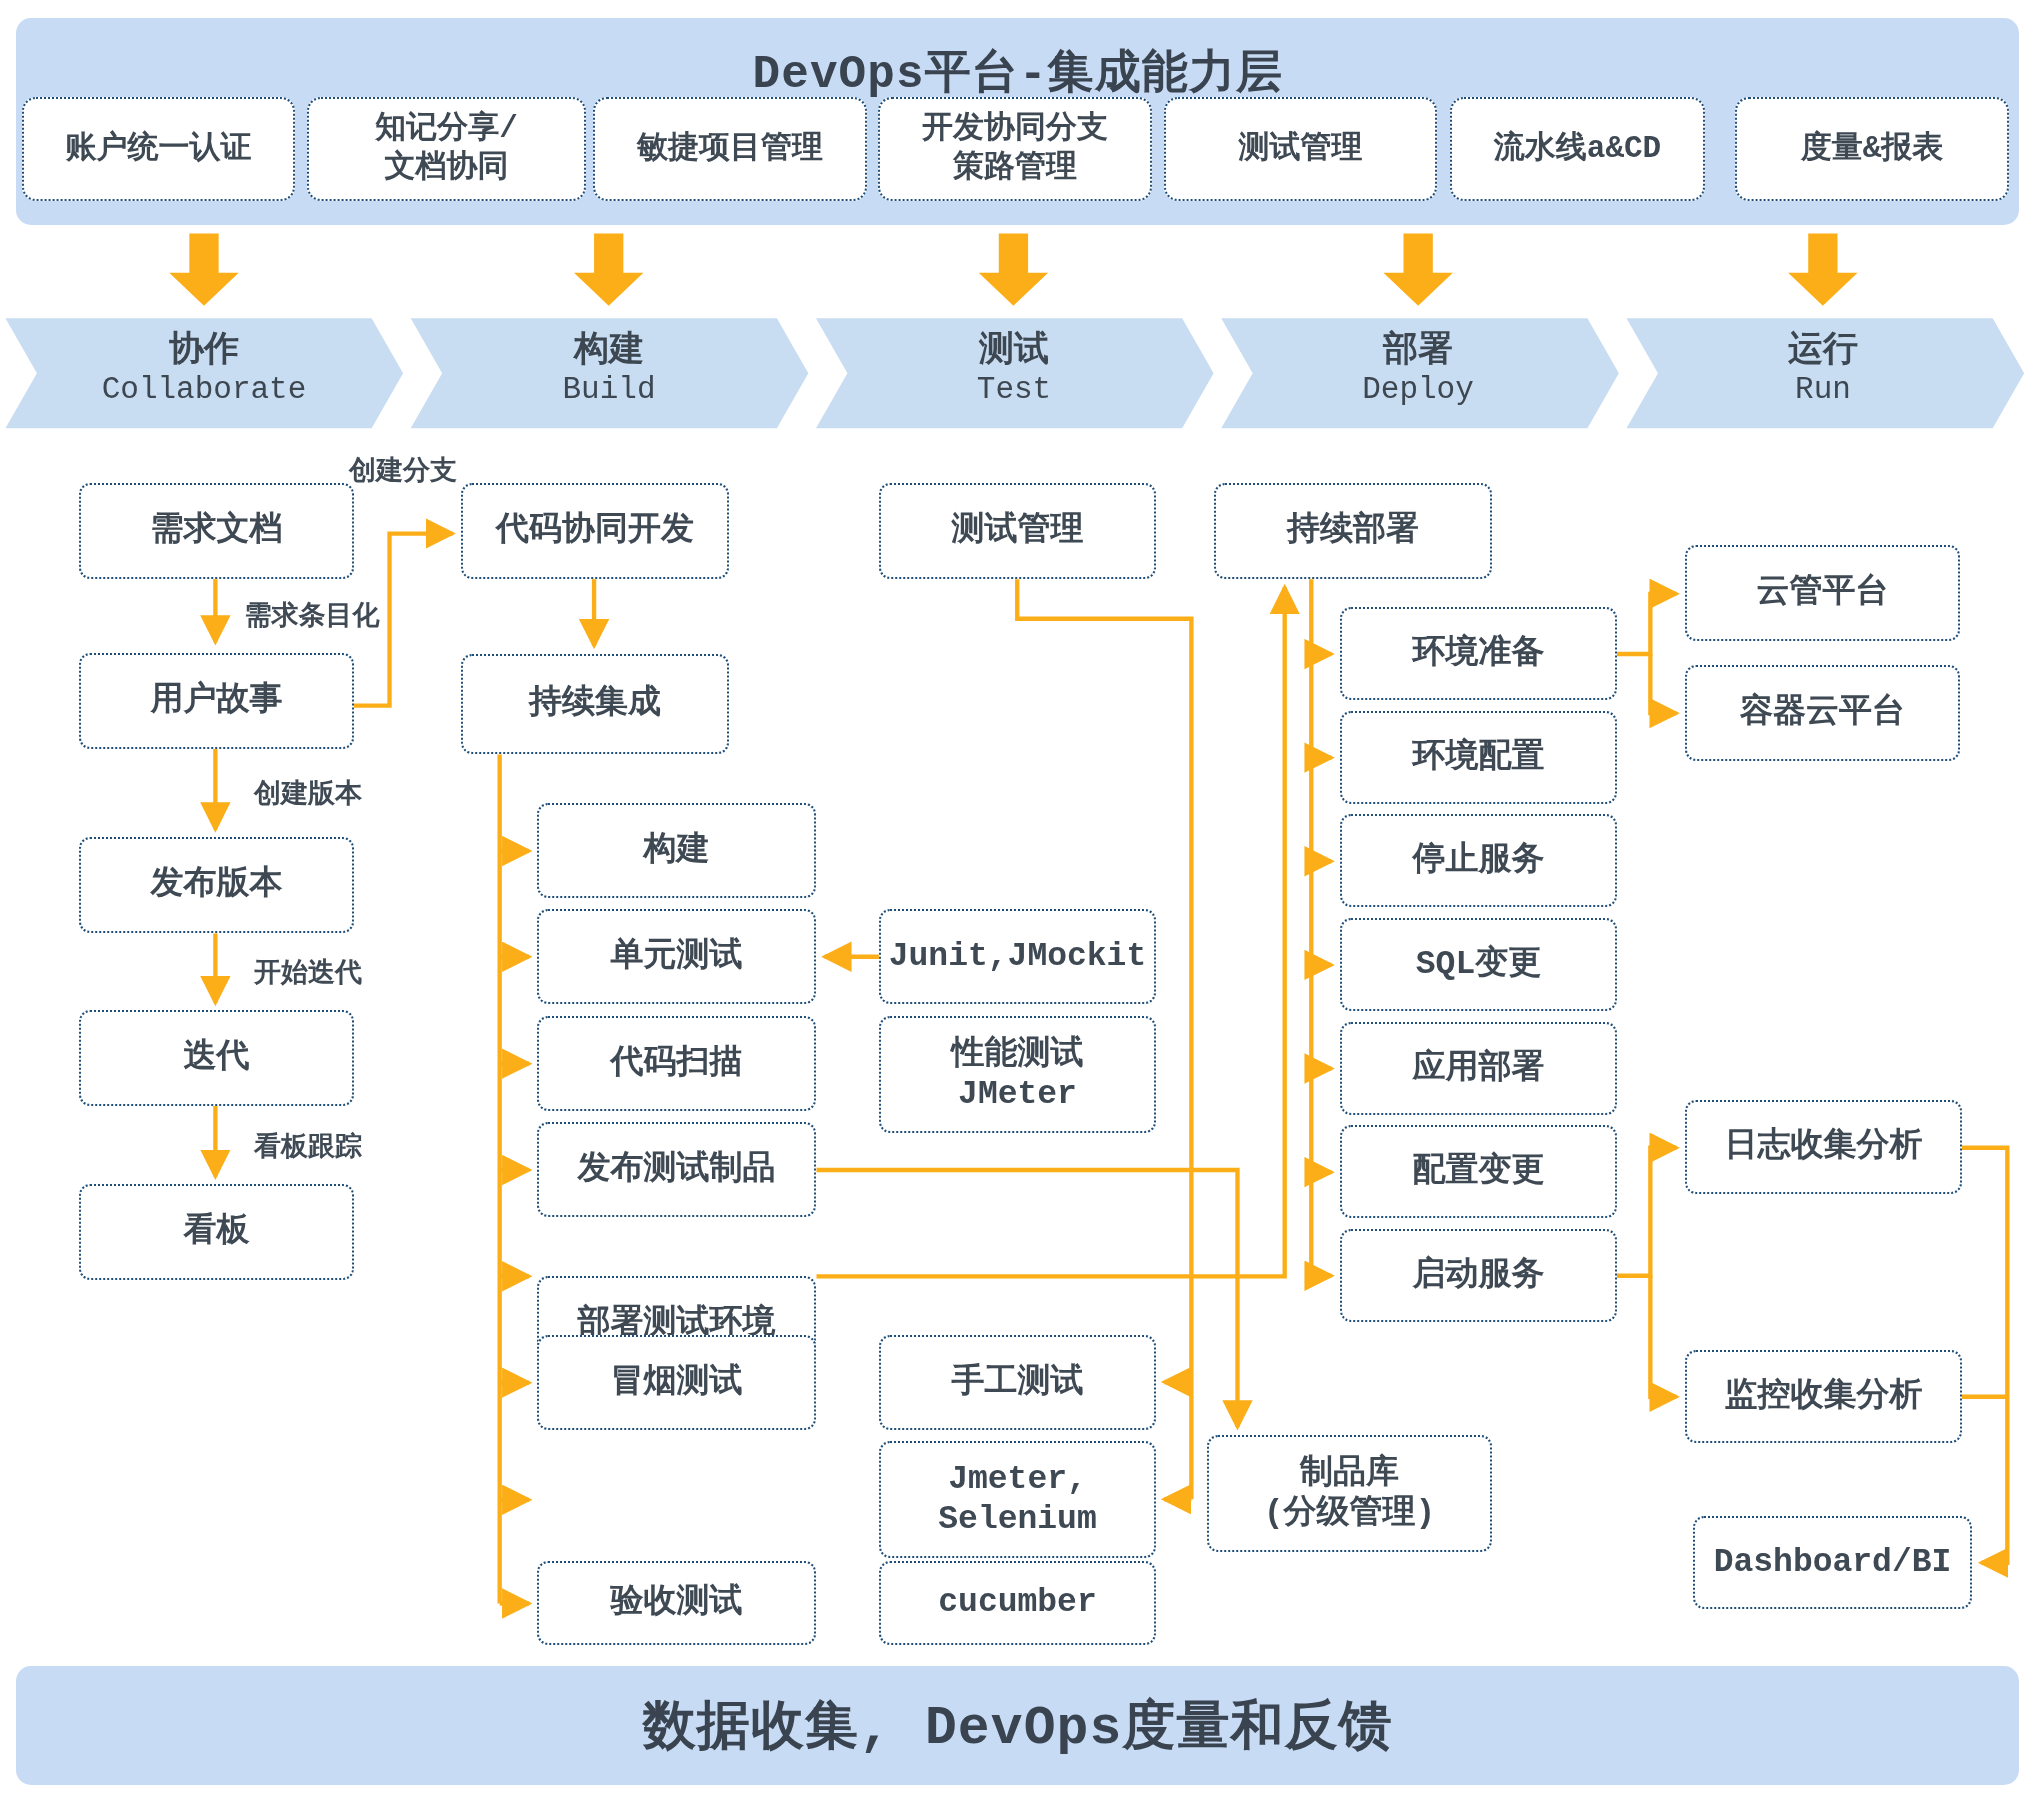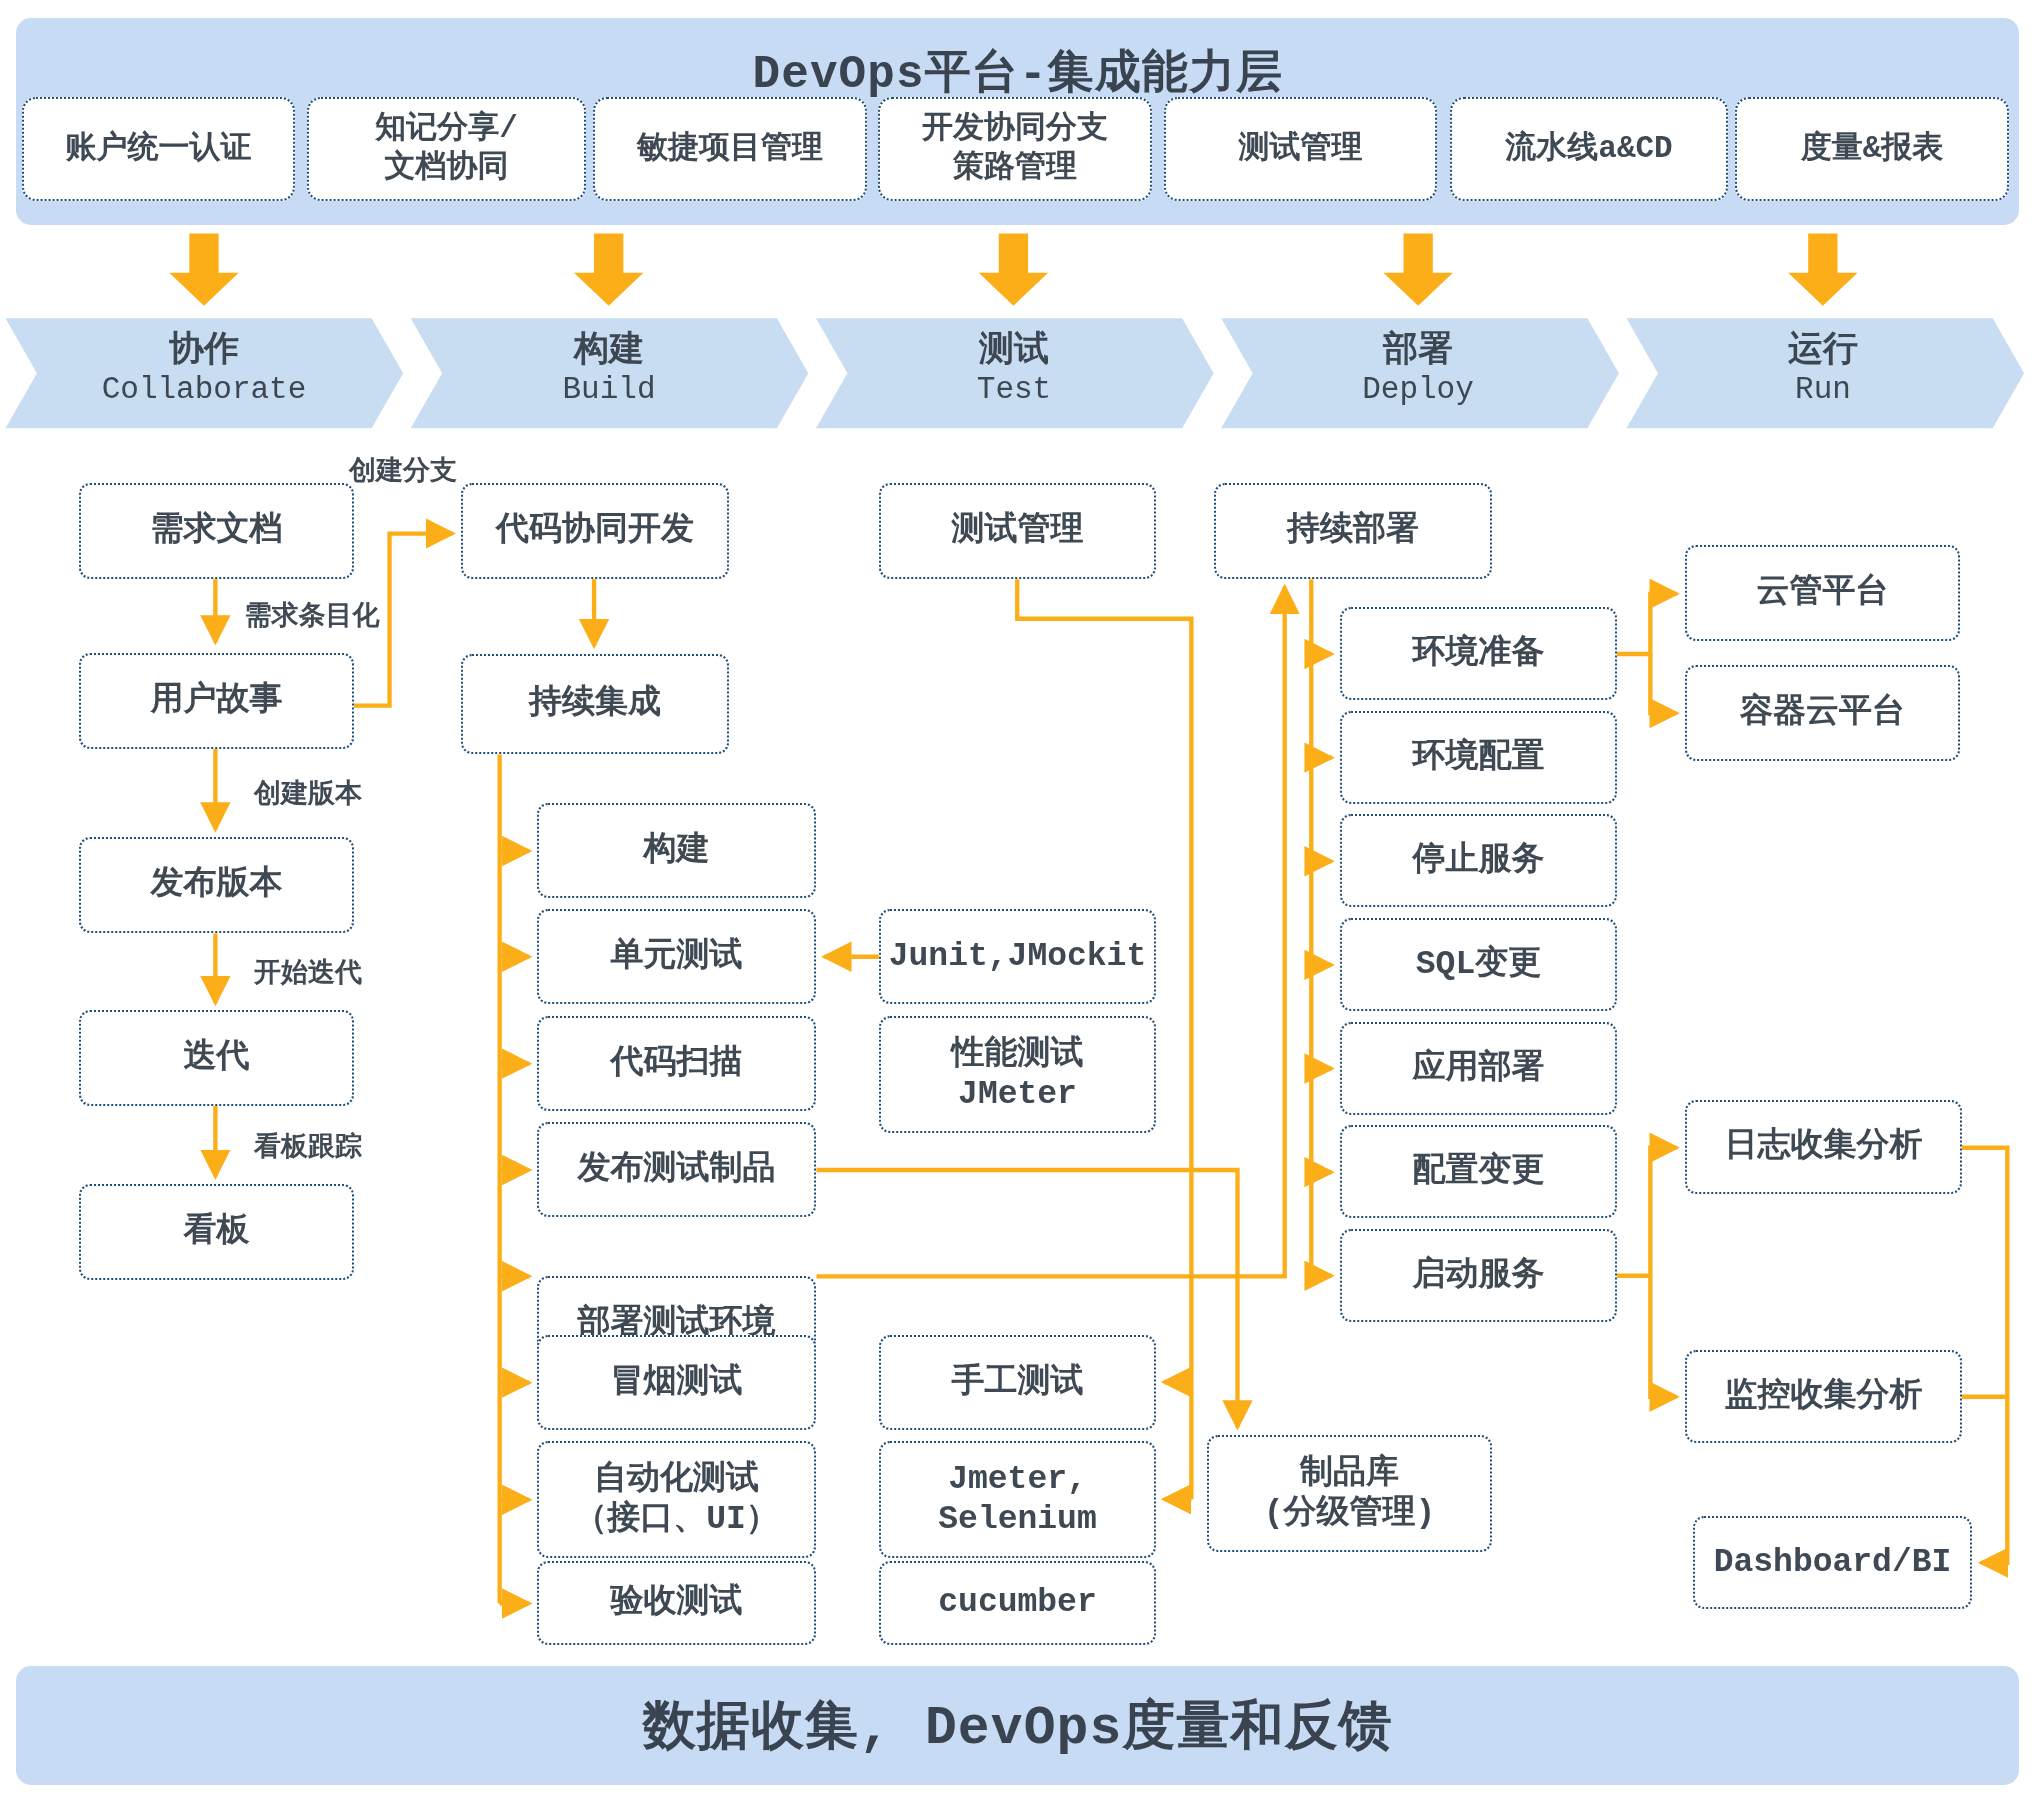--- a/index.html
+++ b/index.html
@@ -42,21 +42,21 @@
     <div class="banner-title">DevOps平台-集成能力层</div>
   </div>
 
   <div class="cap" style="left:22px;top:97px;width:273px;height:104px;">账户统一认证</div>
   <div class="cap" style="left:307px;top:97px;width:279px;height:104px;">知记分享/
 文档协同</div>
   <div class="cap" style="left:593px;top:97px;width:274px;height:104px;">敏捷项目管理</div>
   <div class="cap" style="left:878px;top:97px;width:274px;height:104px;">开发协同分支
 策路管理</div>
   <div class="cap" style="left:1164px;top:97px;width:273px;height:104px;">测试管理</div>
-  <div class="cap" style="left:1450px;top:97px;width:278px;height:104px;">流水线a&amp;CD</div>
+  <div class="cap" style="left:1450px;top:97px;width:255px;height:104px;">流水线a&amp;CD</div>
   <div class="cap" style="left:1735px;top:97px;width:274px;height:104px;text-align:right;">度量&amp;报表</div>
 
   <svg id="wires" width="2035" height="1805" viewBox="0 0 3751 3326">
     <defs>
       <marker id="ah" markerWidth="9" markerHeight="8" refX="6.2" refY="3.5" orient="auto" markerUnits="strokeWidth">
         <path d="M0,0 L7,3.5 L0,7 z" fill="#fbae17"></path>
       </marker>
     </defs>
 
     <g>
@@ -148,22 +148,20 @@
   <div class="node" style="left:79px;top:1184px;width:275px;height:96px;">看板</div>
 
   <div class="node" style="left:461px;top:483px;width:268px;height:96px;">代码协同开发</div>
   <div class="node" style="left:461px;top:654px;width:268px;height:100px;">持续集成</div>
   <div class="node" style="left:537px;top:803px;width:279px;height:95px;">构建</div>
   <div class="node" style="left:537px;top:909px;width:279px;height:95px;">单元测试</div>
   <div class="node" style="left:537px;top:1016px;width:279px;height:95px;">代码扫描</div>
   <div class="node" style="left:537px;top:1122px;width:279px;height:95px;">发布测试制品</div>
   <div class="node" style="left:537px;top:1276px;width:279px;height:95px;">部署测试环境</div>
   <div class="node" style="left:537px;top:1335px;width:279px;height:95px;">冒烟测试</div>
-  <div class="node" style="left:537px;top:1441px;width:279px;height:117px;">自动化测试
-（接口、UI）</div>
   <div class="node" style="left:537px;top:1561px;width:279px;height:84px;">验收测试</div>
 
   <div class="node" style="left:879px;top:483px;width:277px;height:96px;">测试管理</div>
   <div class="node" style="left:879px;top:909px;width:277px;height:95px;">Junit,JMockit</div>
   <div class="node" style="left:879px;top:1016px;width:277px;height:117px;">性能测试
 JMeter</div>
   <div class="node" style="left:879px;top:1335px;width:277px;height:95px;">手工测试</div>
   <div class="node" style="left:879px;top:1441px;width:277px;height:117px;">Jmeter,
 Selenium</div>
   <div class="node" style="left:879px;top:1561px;width:277px;height:84px;">cucumber</div>

